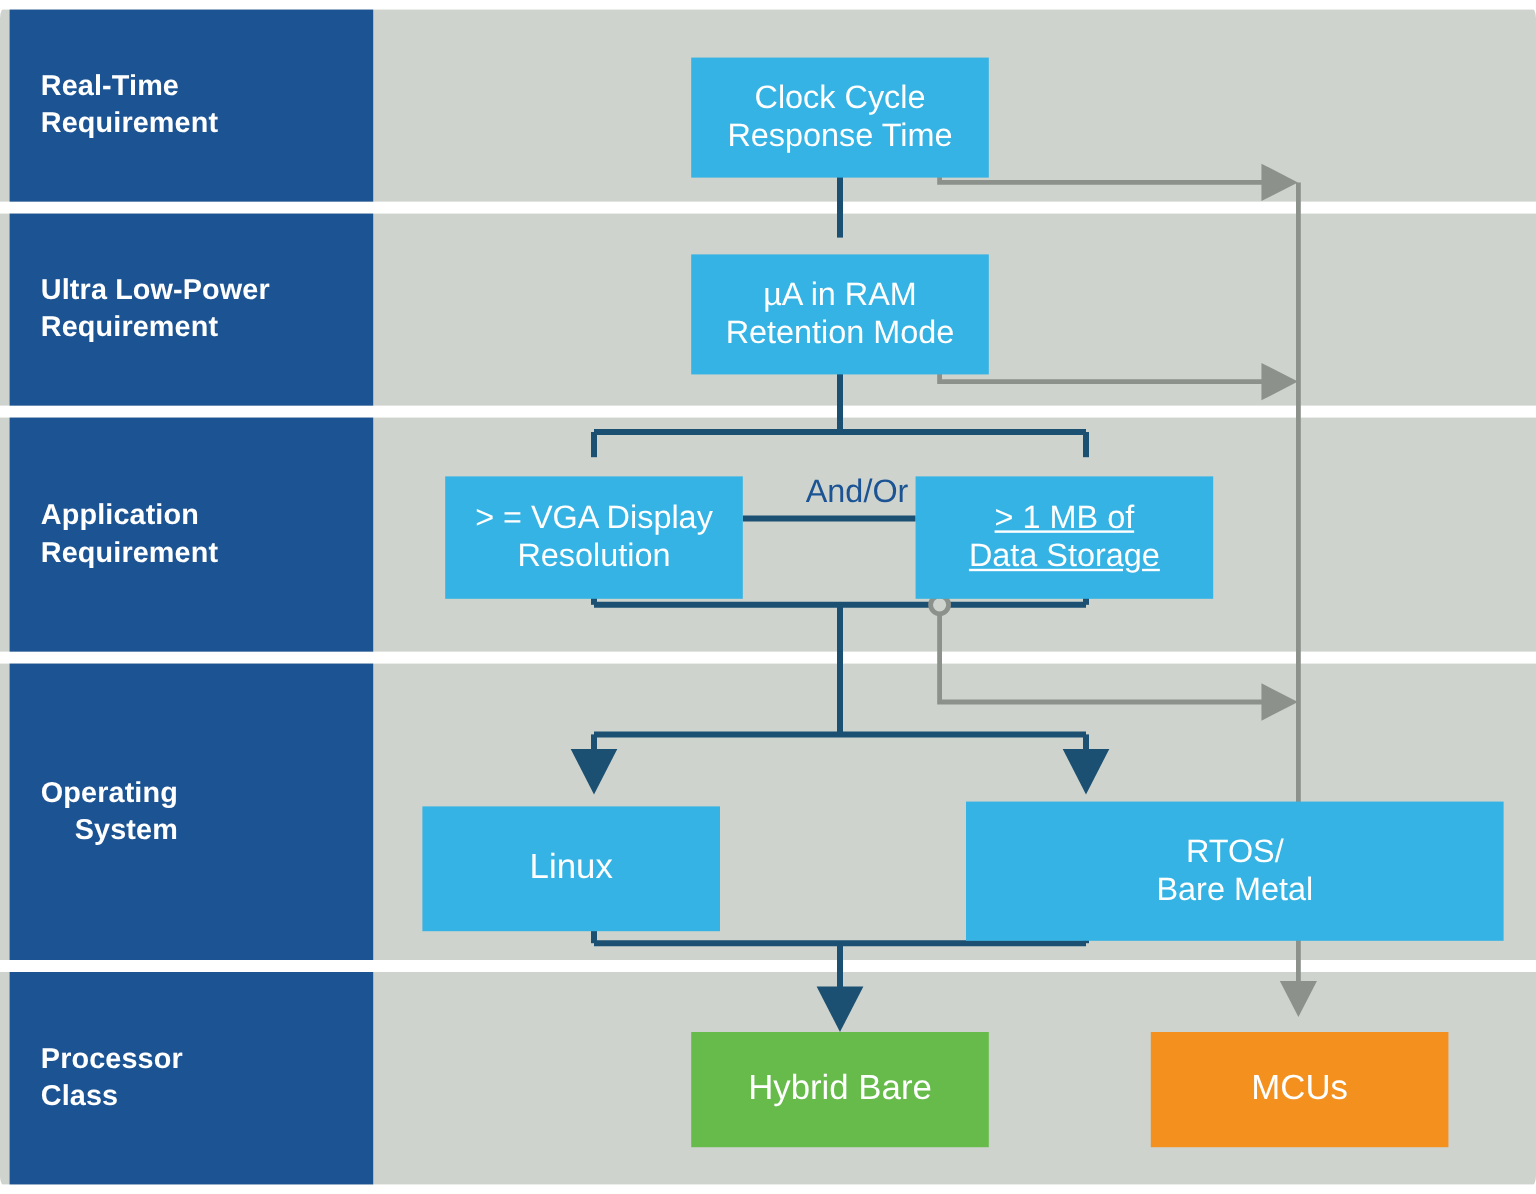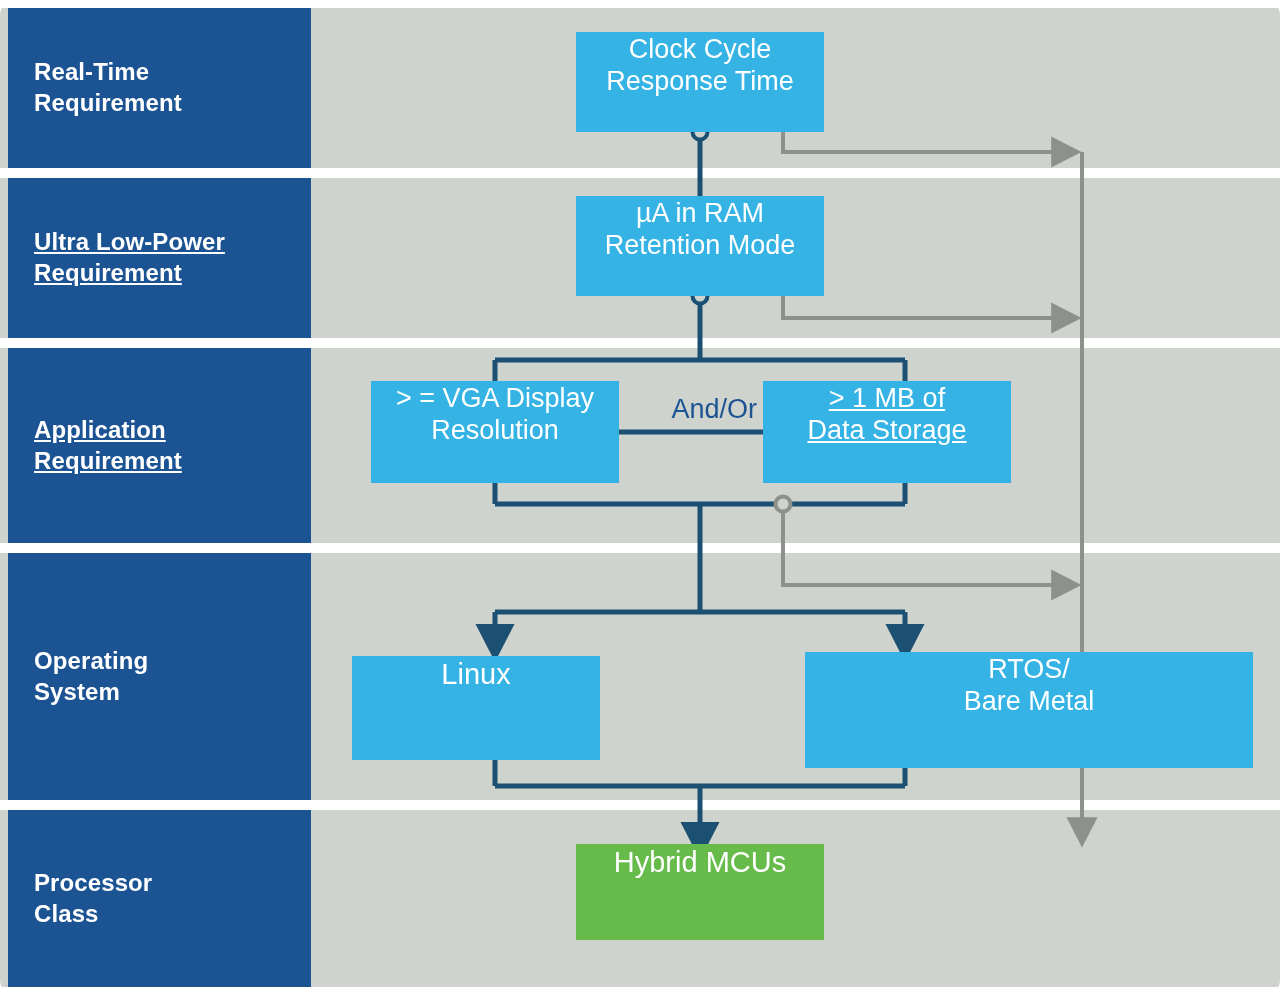--- a/index.html
+++ b/index.html
@@ -40,28 +40,29 @@
     align-items: center;
     padding-left: 26px;
     box-sizing: border-box;
     letter-spacing: .1px;
   }
 
   
   .node {
     position: absolute;
     display: flex;
-    align-items: flex-start;
+    align-items: center;
     justify-content: center;
     text-align: center;
     color: #ffffff;
     font-size: 27px;
     line-height: 1.17;
     box-sizing: border-box;
     padding: 2px 10px;
+    margin-top: 16px;
   }
   .node.blue   { background: #34b3e4; }
   .node.green  { background: #66bb4a; }
   .node.orange { background: #f4901e; }
 
   
   .andor {
     position: absolute;
     color: #1b5393;
     font-size: 27px;
@@ -88,29 +89,29 @@
   <div class="band" style="top:8px;   height:160px;"></div>
   <div class="band" style="top:178px; height:160px;"></div>
   <div class="band" style="top:348px; height:195px;"></div>
   <div class="band" style="top:553px; height:247px;"></div>
   <div class="band" style="top:810px; height:177px;"></div>
 
   <div class="band-label" style="top:8px;   height:160px;">
       <span style="white-space:pre-line">Real-Time
 Requirement</span>
     </div>
-  <div class="band-label" style="top:178px; height:160px;text-decoration:underline;">
+  <div class="band-label" style="top:178px; height:160px;">
       <span style="white-space:pre-line">Ultra Low-Power
 Requirement</span>
     </div>
-  <div class="band-label" style="top:348px; height:195px;text-decoration:underline;">
+  <div class="band-label" style="top:348px; height:195px;">
       <span style="white-space:pre-line">Application
 Requirement</span>
     </div>
-  <div class="band-label" style="top:553px; height:247px;">
+  <div class="band-label" style="top:553px; height:247px;text-align:right;">
       <span style="white-space:pre-line">Operating
 System</span>
     </div>
   <div class="band-label" style="top:810px; height:177px;">
       <span style="white-space:pre-line">Processor
 Class</span>
     </div>
 
   <svg id="wires" viewBox="0 0 1280 995">
     <defs>
@@ -191,17 +192,20 @@
   <div class="node blue" style="left:352px; top:656px; width:248px; height:104px; font-size:29px;">
     <span style="white-space:pre-line">Linux</span>
   </div>
 
   <div class="node blue" style="left:805px; top:652px; width:448px; height:116px;">
     <span style="white-space:pre-line">RTOS/
 Bare Metal</span>
   </div>
 
   <div class="node green" style="left:576px; top:844px; width:248px; height:96px; font-size:29px;">
-    <span style="white-space:pre-line">Hybrid MCUs</span>
-  </div>
-
+    <span style="white-space:pre-line">Hybrid Bare</span>
+  </div>
+
+  <div class="node orange" style="left:959px; top:844px; width:248px; height:96px; font-size:29px;">
+    <span style="white-space:pre-line">MCUs</span>
+  </div>
 
 </div>
 
 </body></html>

